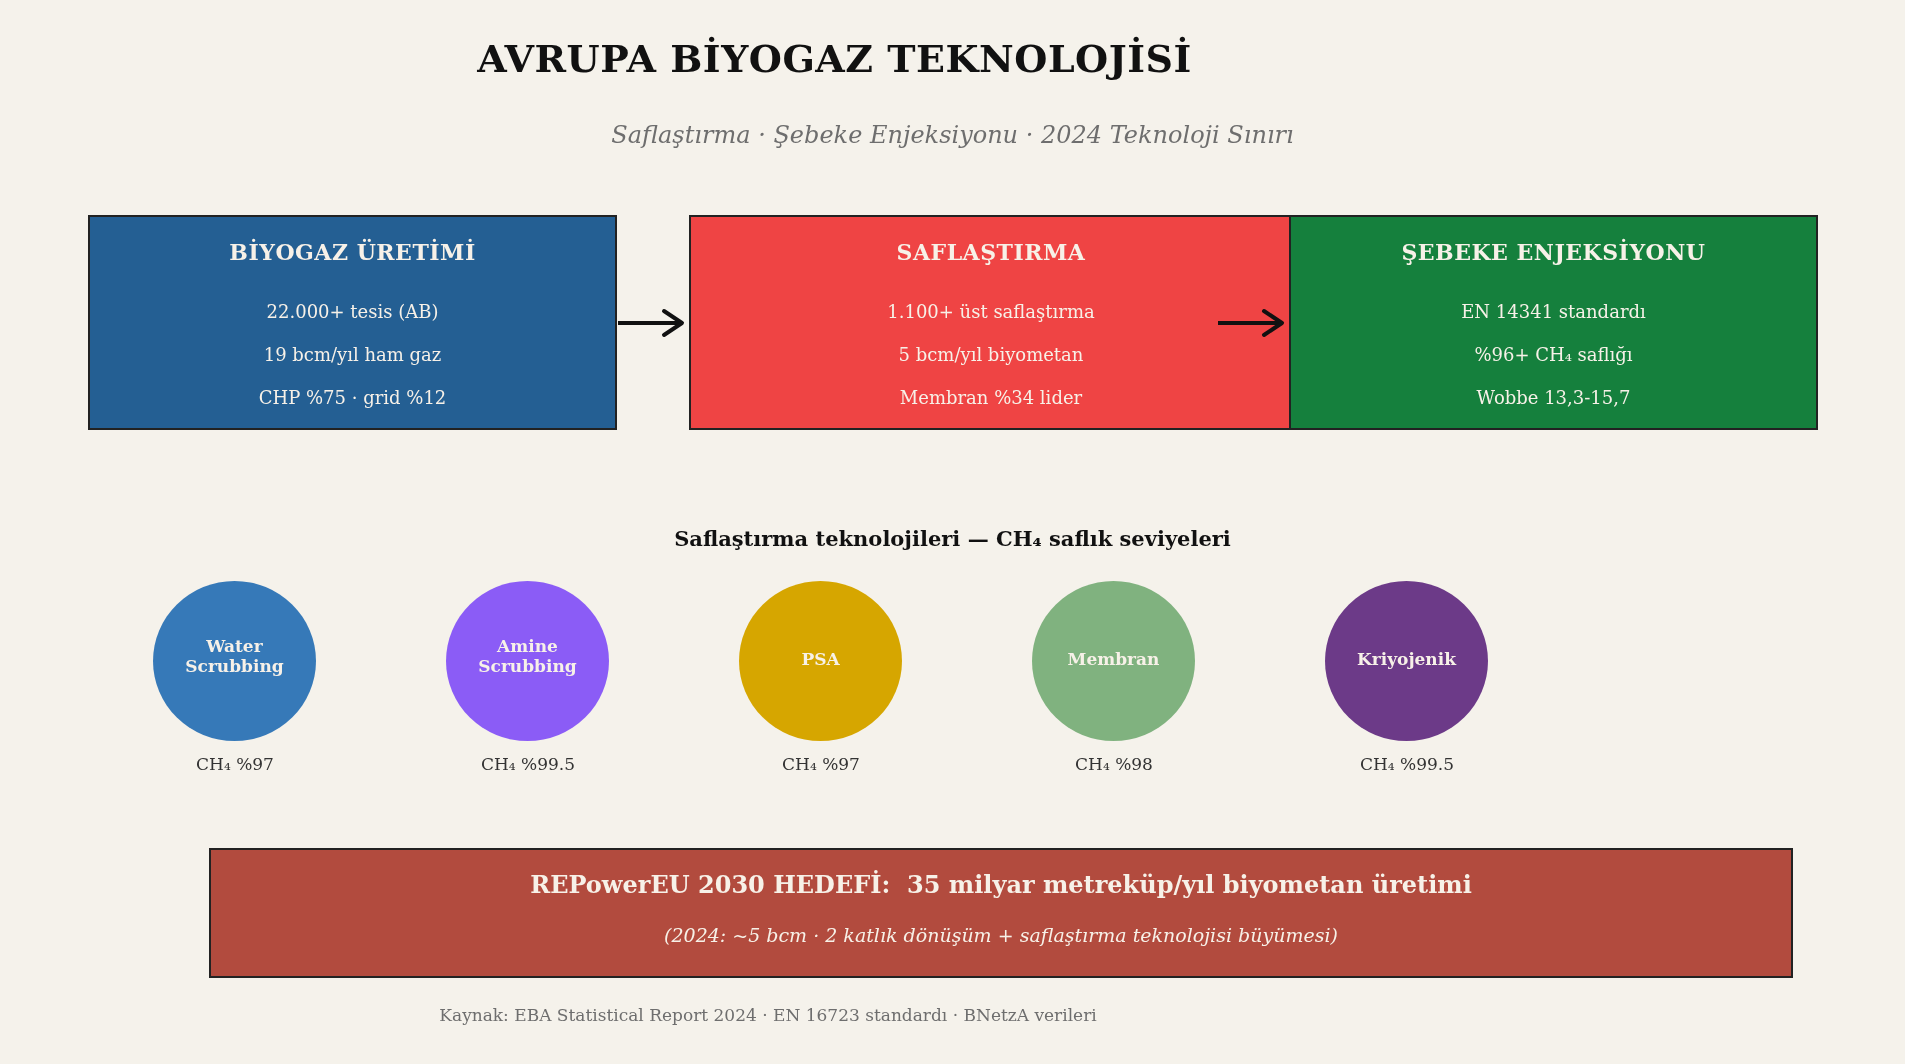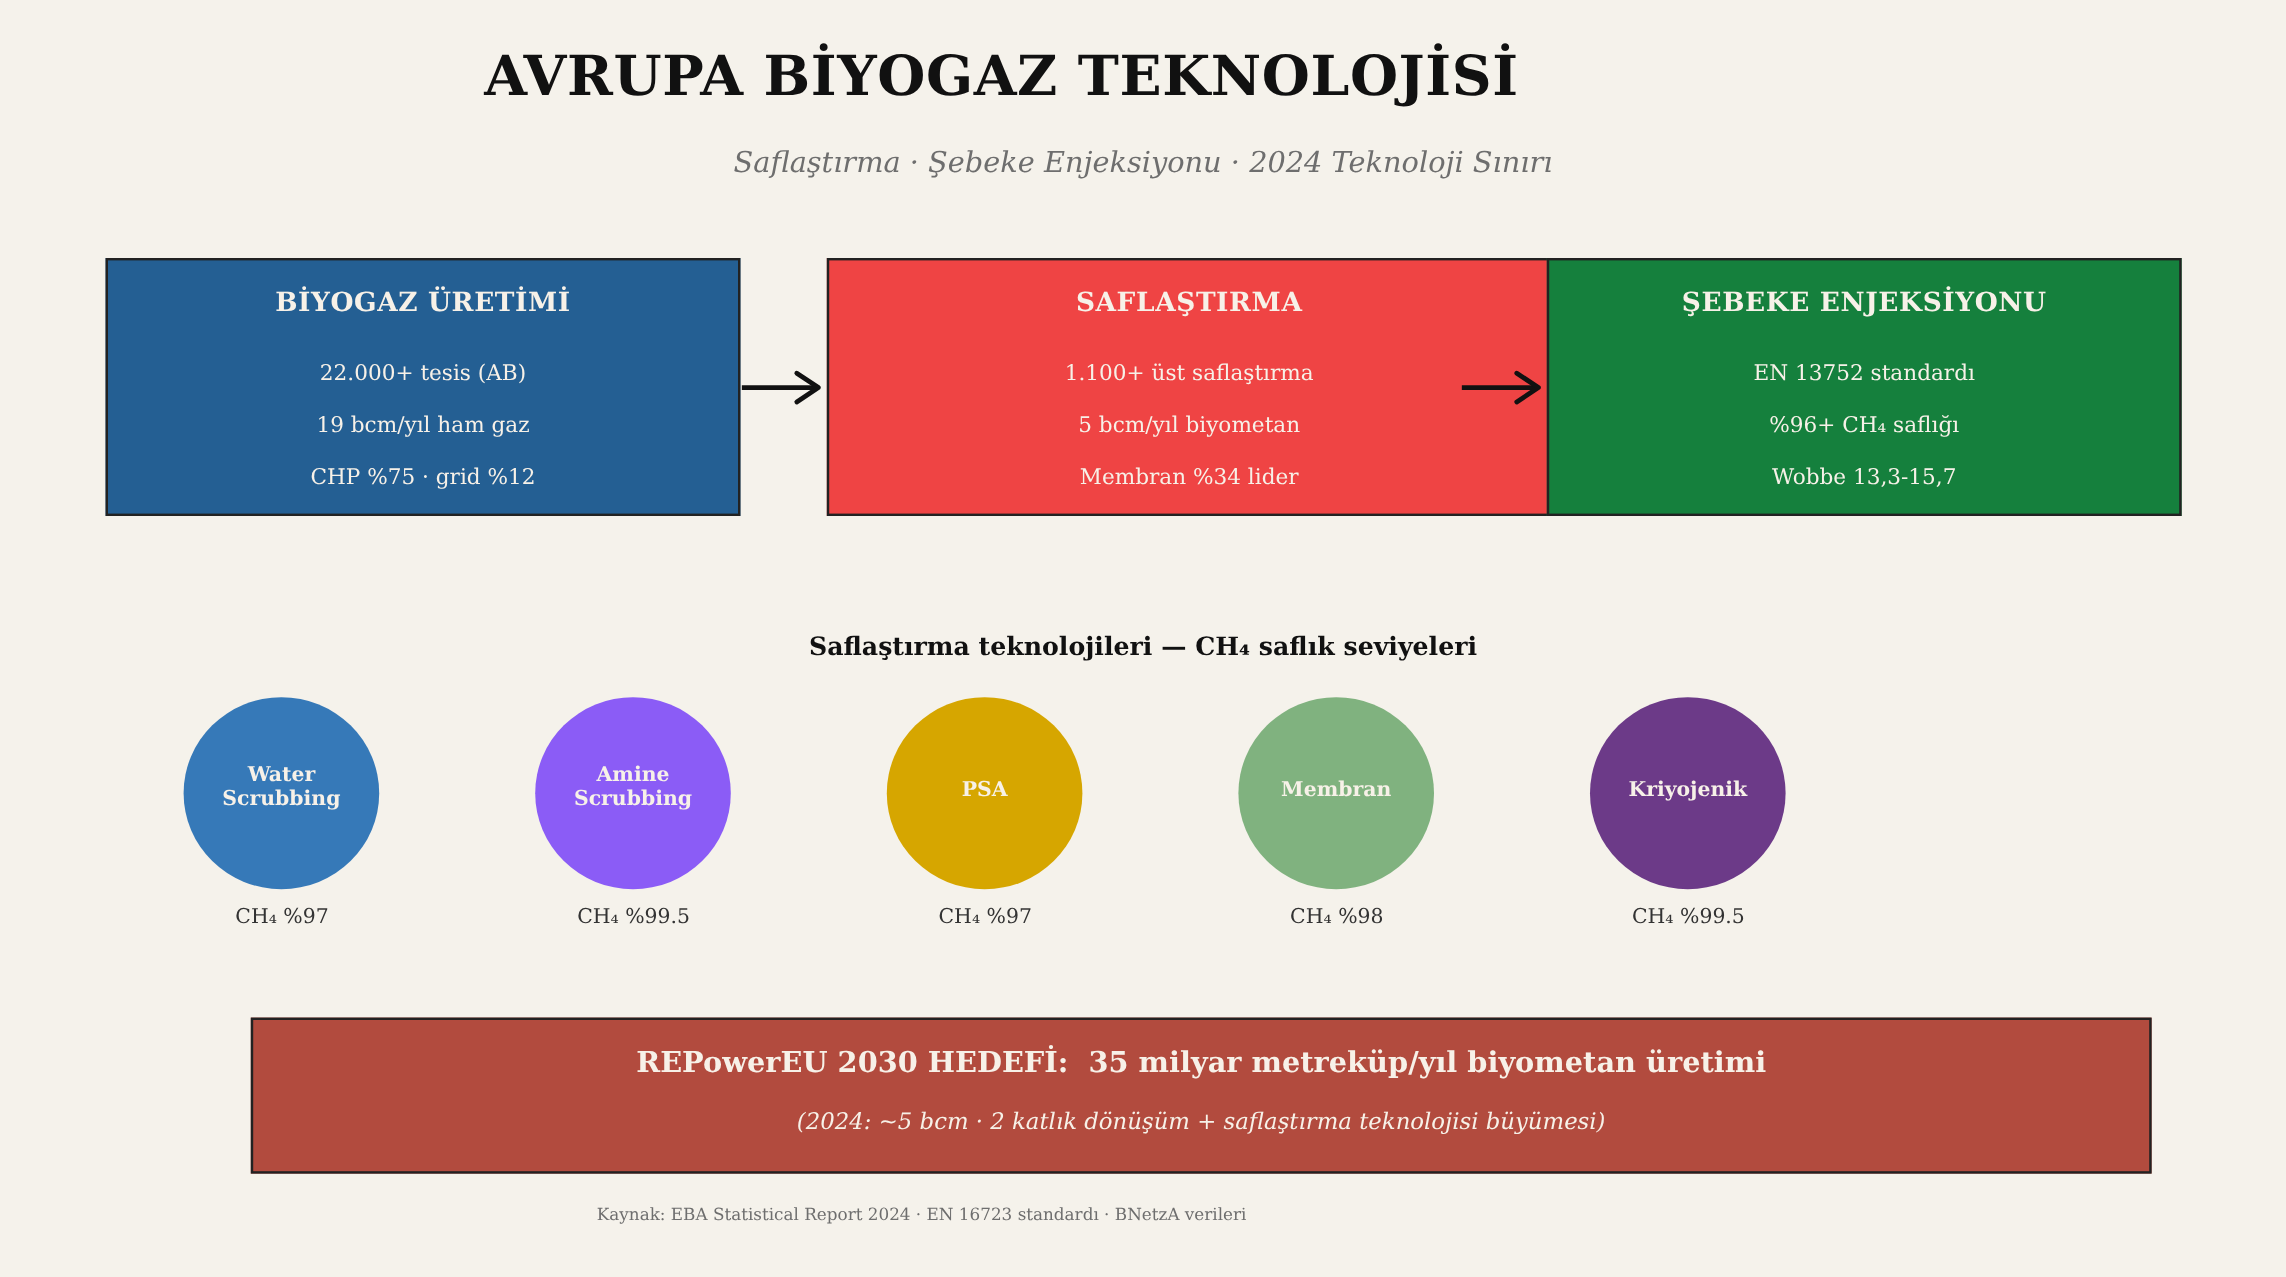--- a/index.html
+++ b/index.html
@@ -6,21 +6,21 @@
   body {
     width: 1905px; height: 1064px; position: relative; overflow: hidden;
     background: #F5F2EB;
     font-family: "DejaVu Serif", serif;
     color: #111;
   }
   .abs { position: absolute; }
   .center-text { text-align: center; }
   #title {
     left: 0; width: 1669px; top: 36px;
-    font-size: 46px; font-weight: bold; letter-spacing: 0.5px; color: #111;
+    font-size: 38px; font-weight: bold; letter-spacing: 0.5px; color: #111;
   }
   #subtitle {
     left: 0; width: 1905px; top: 121px;
     font-size: 24px; font-style: italic; color: #6e6e6e;
   }
   .stage {
     top: 215px; height: 215px;
     border: 2px solid #222; box-sizing: border-box;
     color: #F7F1E8;
   }
@@ -57,21 +57,21 @@
   #goal-title {
     position: absolute; left: 0; right: 0; top: 20px;
     text-align: center; font-size: 24px; font-weight: bold; white-space: pre;
   }
   #goal-sub {
     position: absolute; left: 0; right: 0; top: 74px;
     text-align: center; font-size: 19px; font-style: italic;
   }
   #source {
     left: 0; width: 1536px; top: 1005px;
-    font-size: 14px; color: #6e6e6e;
+    font-size: 17px; color: #6e6e6e;
   }
 </style>
 </head>
 <body>
 
 <div id="title" class="abs center-text">AVRUPA BİYOGAZ TEKNOLOJİSİ</div>
 <div id="subtitle" class="abs center-text">Saflaştırma · Şebeke Enjeksiyonu · 2024 Teknoloji Sınırı</div>
 
 <div class="abs stage" style="left: 88px; width: 529px; background: rgb(36, 95, 147);">
   <div class="stage-title">BİYOGAZ ÜRETİMİ</div>
@@ -92,21 +92,21 @@
   <div class="stage-line l2">Membran %34 lider</div>
 </div>
 
 <svg class="abs arrow" style="left:1218px;" viewBox="0 0 68 34">
   <line x1="0" y1="17" x2="64" y2="17" stroke="#111" stroke-width="4"></line>
   <polyline points="46,5 64,17 46,29" fill="none" stroke="#111" stroke-width="4" stroke-linecap="round" stroke-linejoin="round"></polyline>
 </svg>
 
 <div class="abs stage" style="left: 1289px; width: 529px; background: #15803d;">
   <div class="stage-title">ŞEBEKE ENJEKSİYONU</div>
-  <div class="stage-line l0">EN 13752 standardı</div>
+  <div class="stage-line l0">EN 14341 standardı</div>
   <div class="stage-line l1">%96+ CH₄ saflığı</div>
   <div class="stage-line l2">Wobbe 13,3-15,7</div>
 </div>
 
 <div id="section-title" class="abs center-text">Saflaştırma teknolojileri — CH₄ saflık seviyeleri</div>
 
 <div class="abs tech" style="left: 153px; background: rgb(54, 121, 184);">
   <div class="tech-name" style="white-space:pre-line;">Water
 Scrubbing</div>
 </div>

